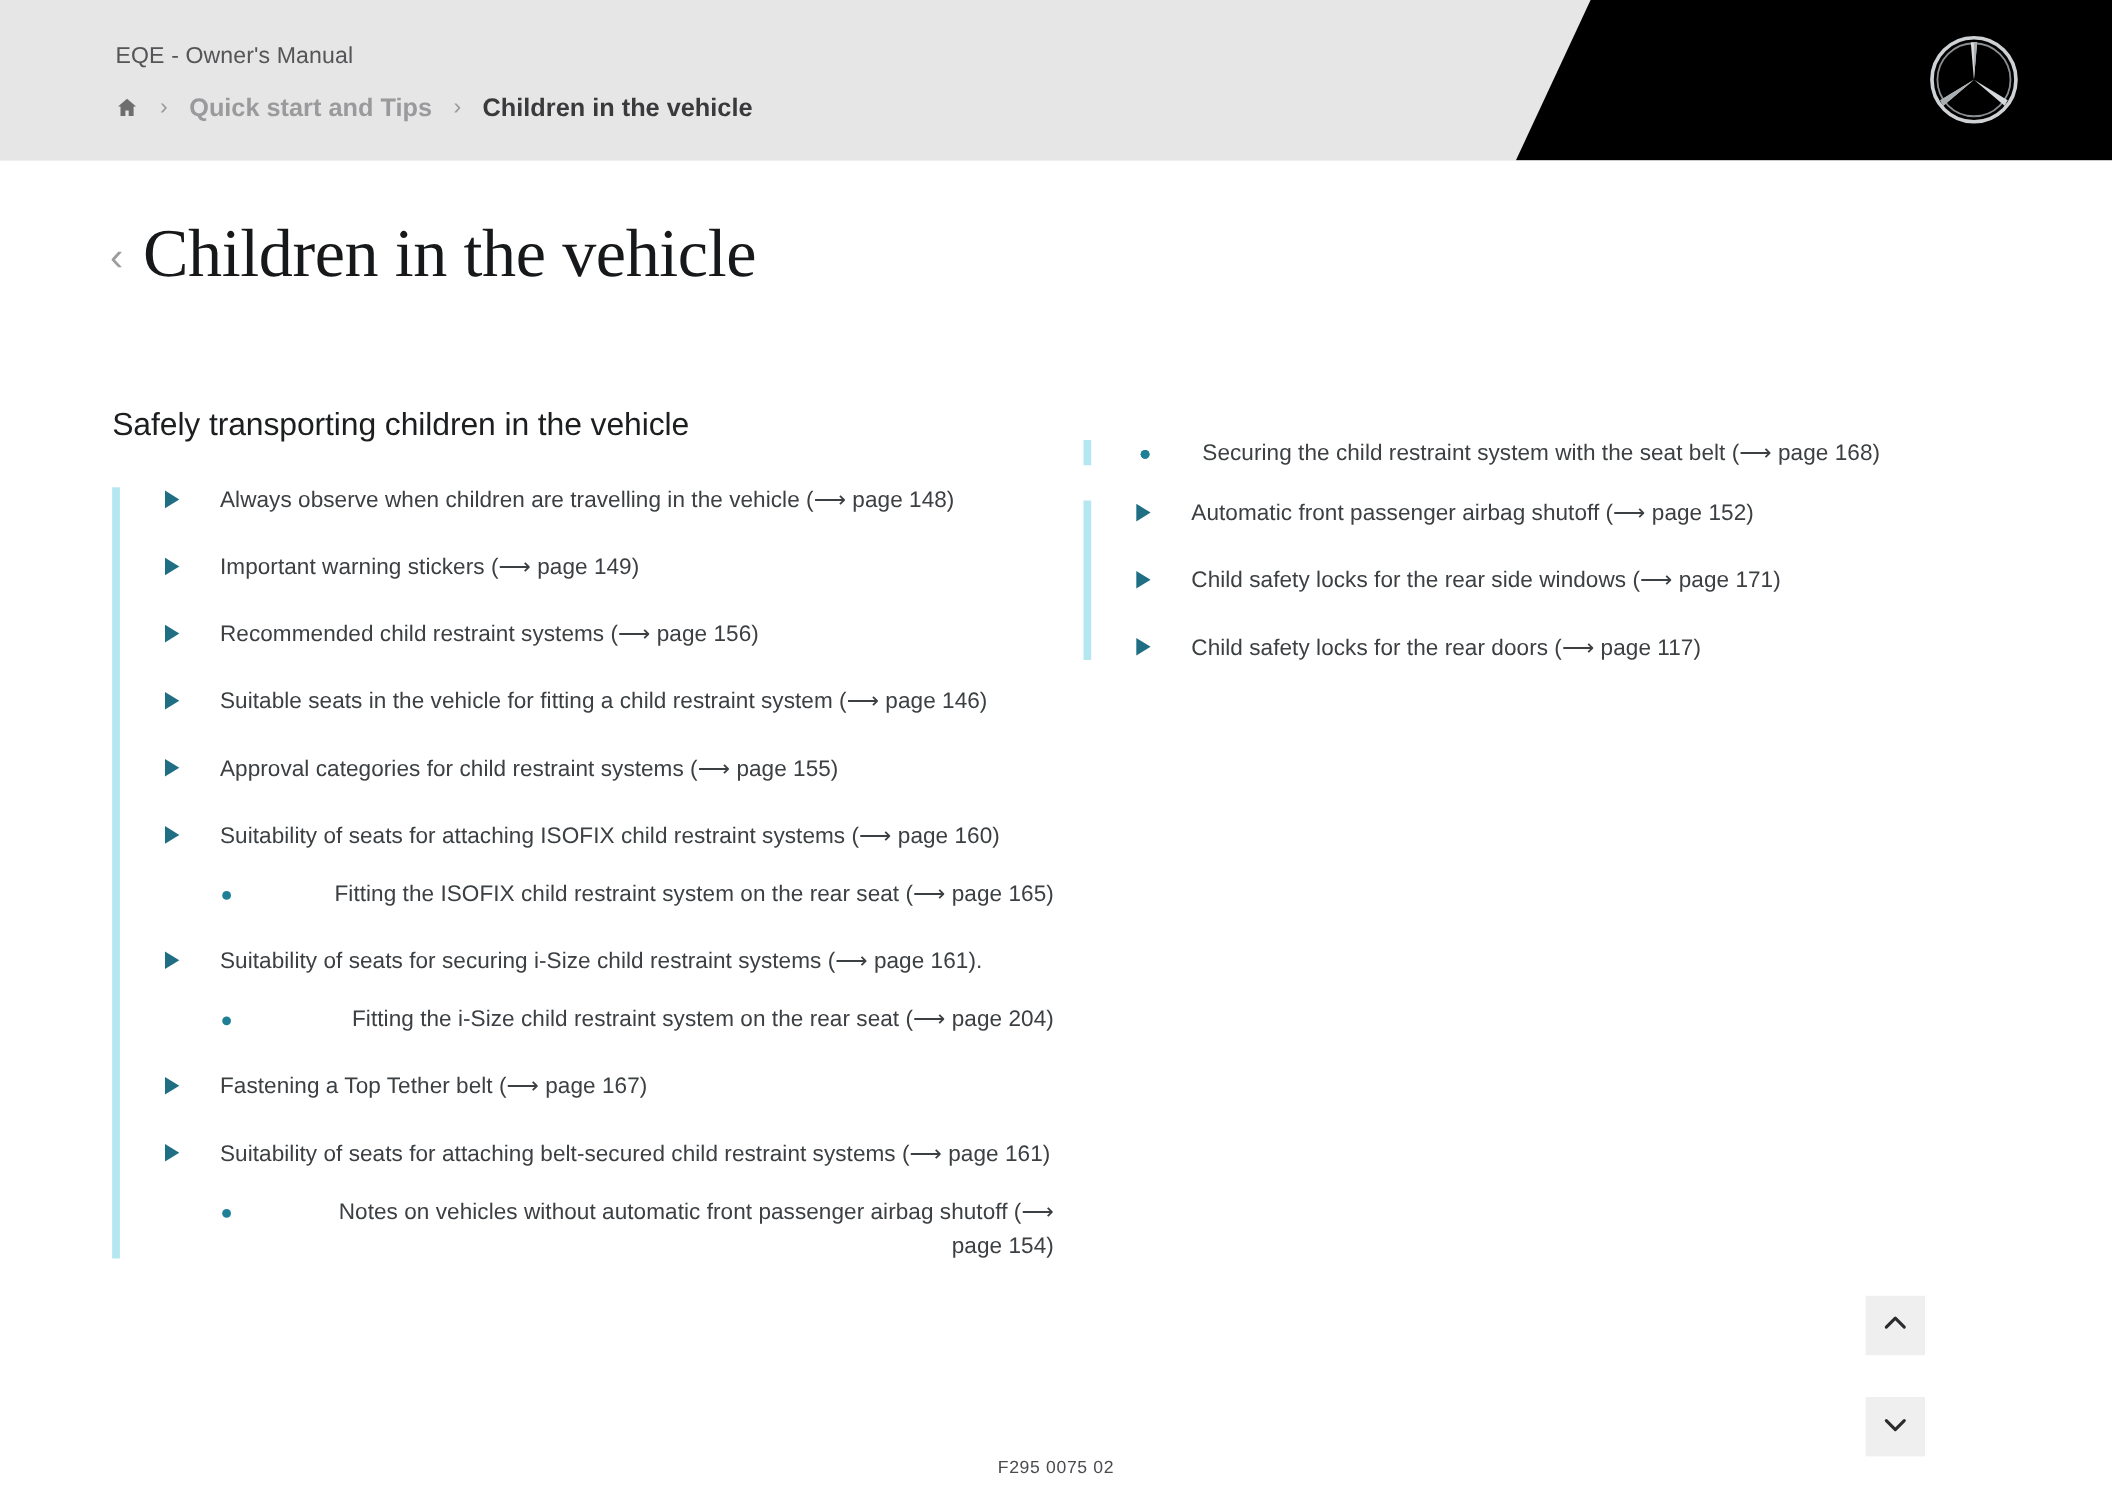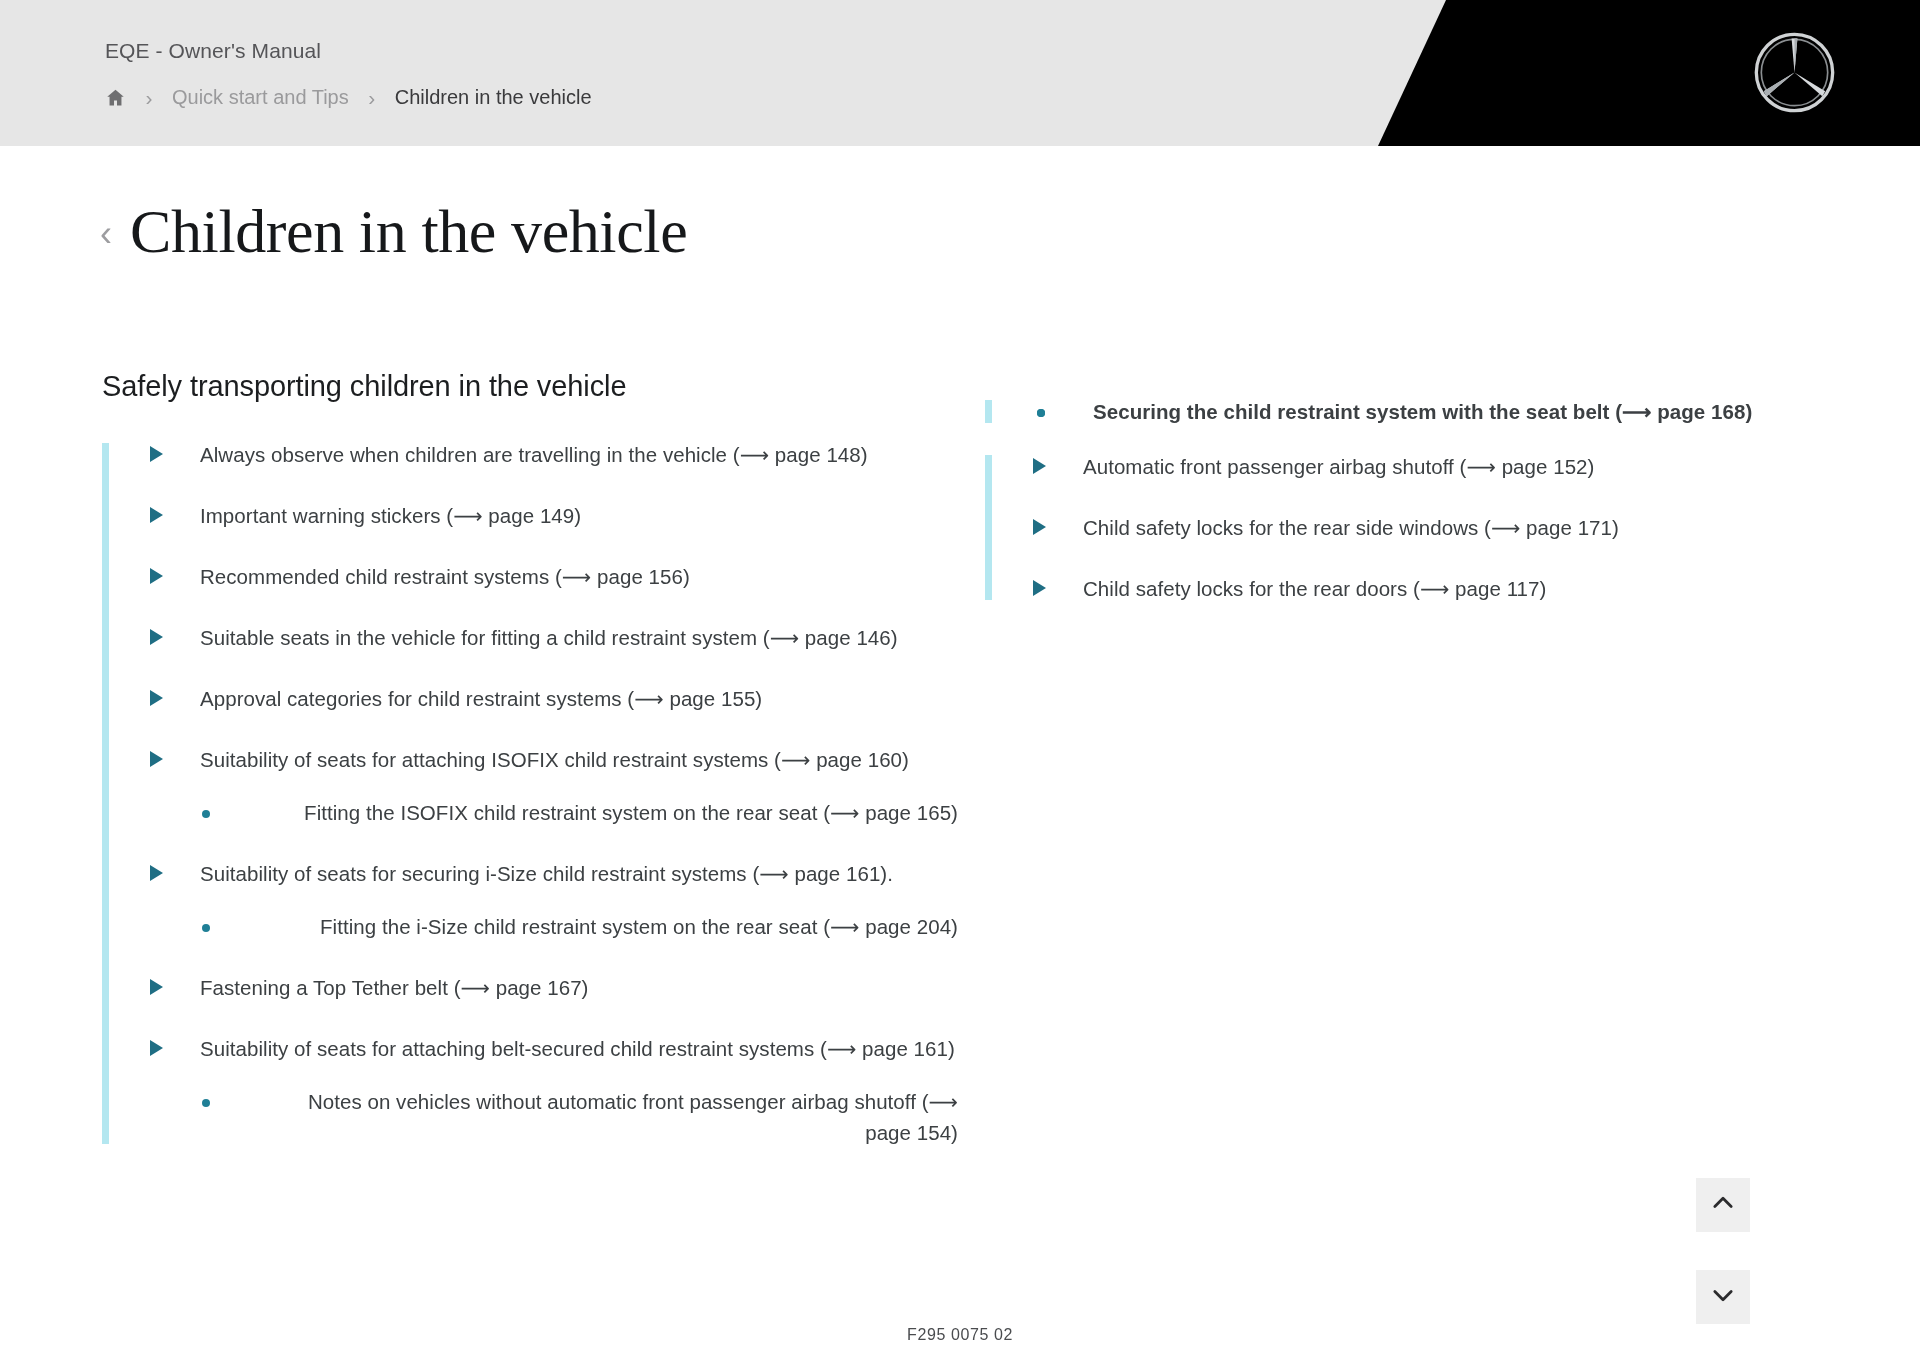--- a/index.html
+++ b/index.html
@@ -69,23 +69,24 @@
   }
   .bc-sep {
     width: 46px;
     text-align: center;
     color: #9a9a9c;
     font-size: 21px;
     line-height: 1;
     font-weight: 300;
   }
   .bc-item {
-    font-size: 20px;
+    font-size: 23px;
     color: #9a9a9c;
     white-space: nowrap;
+    font-weight: bold;
   }
   .bc-item.current { color: #3a3a3c; }
 
   
   .title-row {
     position: absolute;
     left: 100px;
     top: 200px;
     display: flex;
     align-items: baseline;
@@ -194,21 +195,21 @@
   .subitem .item-text { max-width: 700px; }
 
   
   .cont-group { position: relative; padding-left: 0; }
   .cont-group .acc-bar { left: 0; }
   .cont-sub {
     position: relative;
     padding-left: 108px;
     margin-bottom: 26px;
   }
-  .cont-sub:last-child { margin-bottom: 0; font-weight: bold; }
+  .cont-sub:last-child { margin-bottom: 0; }
   .cont-sub .dot { left: 52px; }
 
   
   .footer-code {
     position: absolute;
     left: 0;
     top: 1326px;
     width: 1920px;
     text-align: center;
     font-size: 16px;

